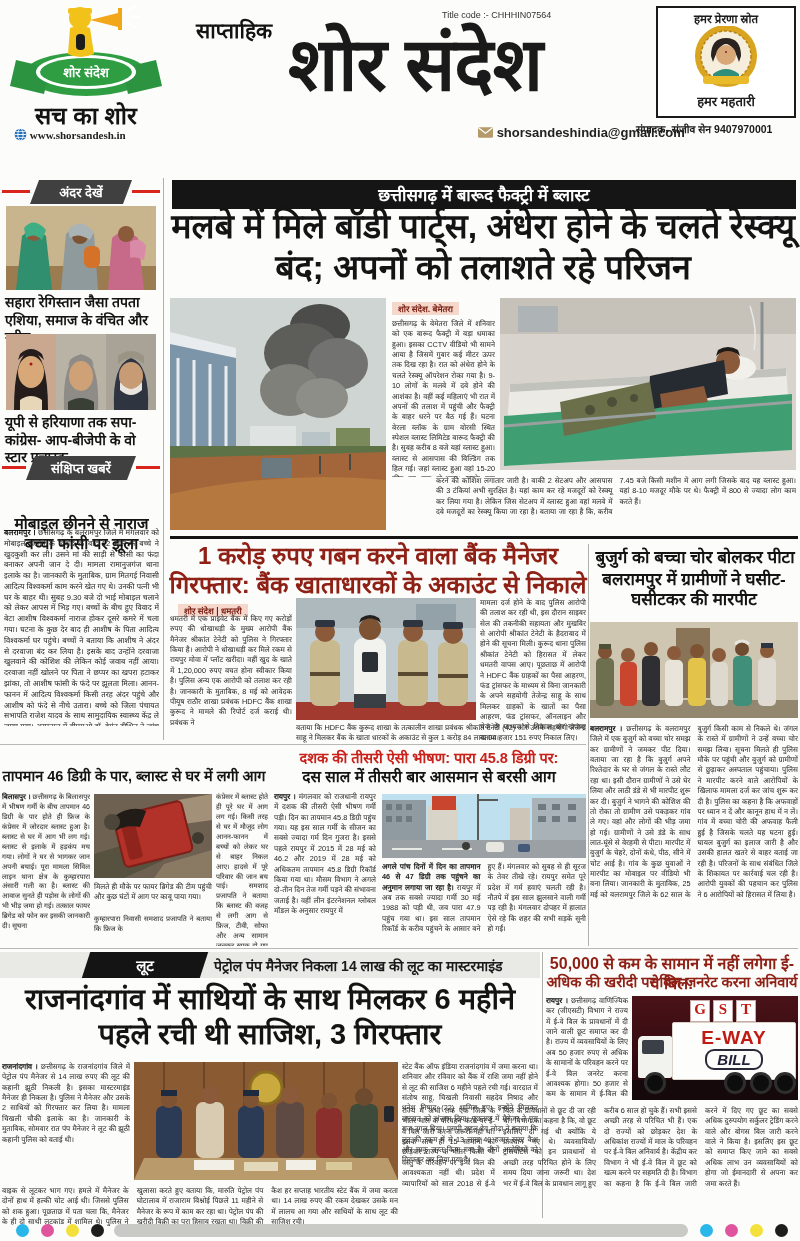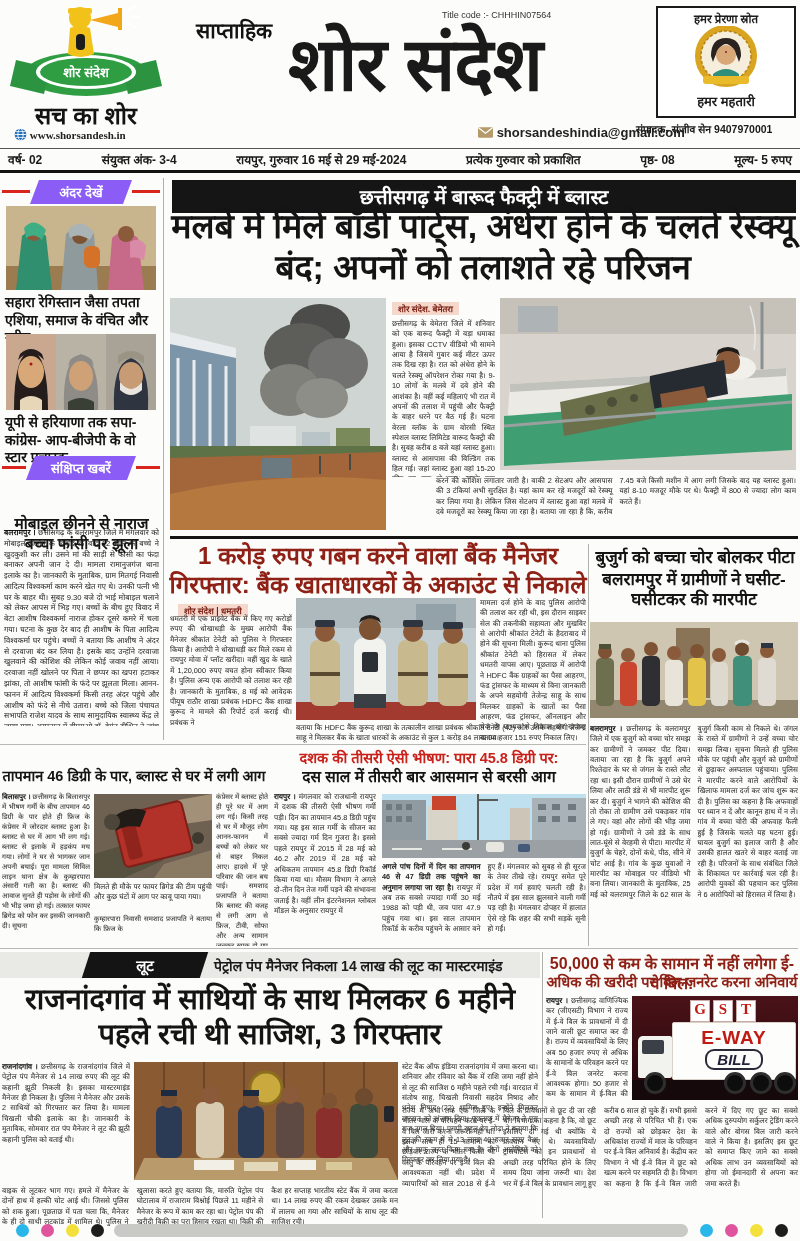--- a/index.html
+++ b/index.html
@@ -4,26 +4,26 @@
 <style>
   html,body{margin:0;padding:0;background:#888;}
   .page{position:relative;width:800px;height:1241px;background:#fcfcfa;margin:0 auto;
         font-family:"Liberation Sans","DejaVu Sans",sans-serif;overflow:hidden;color:#1b1b1b;}
   .abs{position:absolute;}
   .bt{font-size:7.3px;line-height:1.42;text-align:justify;color:#232323;overflow:hidden;}
   .bt b{color:#111;}
   .cols2{column-count:2;column-gap:7px;}
   .cols3{column-count:3;column-gap:8px;}
   .cols4{column-count:4;column-gap:8px;}
-  .kicker{background:#151515;color:#fff;font-weight:700;text-align:center;font-size:20px;padding:3px 0;}
+  .kicker{background:#151515;color:#fff;font-weight:700;text-align:center;font-size:17px;padding:3px 0;}
   .hl{font-weight:800;text-align:center;line-height:1.22;color:#141414;}
   .maroon{color:#8e2015;}
   .red{color:#c9201a;}
   .byline{background:#f6d7cb;color:#7a2014;font-weight:700;font-size:8.5px;padding:1px 6px;display:inline-block;}
-  .tab{background:#8b5cf6;color:#fff;font-weight:700;font-size:13px;text-align:center;padding:3px 0;
+  .tab{background:#404040;color:#fff;font-weight:700;font-size:13px;text-align:center;padding:3px 0;
        clip-path:polygon(9px 0,100% 0,calc(100% - 9px) 100%,0 100%);}
   .redline{background:#d9251b;height:2.5px;}
   .cap{font-weight:700;font-size:14px;line-height:1.25;color:#141414;}
   .pcap{font-size:7.3px;line-height:1.4;text-align:justify;color:#232323;font-weight:700;}
   .hline{background:#141414;}
   .gline{background:#b9b9b4;}
   .vline{background:#b0b0aa;}
   .dot{width:13px;height:13px;border-radius:50%;position:absolute;top:0;}
   .photo{overflow:hidden;background:#ddd;}
   .photo svg{display:block;width:100%;height:100%;}
@@ -85,28 +85,20 @@
       <path d="M16 30 Q16 12 31 12 Q46 12 46 30 L44 36 Q38 18 31 18 Q24 18 18 36 Z" fill="#2b2320"></path>
       <circle cx="31" cy="29" r="10" fill="#d9a879"></circle>
       <circle cx="31" cy="26" r="1" fill="#8a1f1f"></circle>
       <path d="M18 48 Q31 38 44 48 L44 54 L18 54 Z" fill="#2f8f7a"></path>
       <rect x="8" y="50" width="46" height="8" rx="3" fill="#e9bb2a"></rect>
     </svg>
     <div style="font-size:13px;font-weight:800;">हमर महतारी</div>
   </div>
   <div class="abs" style="left:636px;top:122px;width:164px;font-size:10.5px;font-weight:700;color:#1a1a1a;">संपादक- संजीव सेन 9407970001</div>
 
-  <div class="abs dateline" style="left:0;top:148px;width:800px;height:25px;">
-    <span>वर्ष- 02</span>
-    <span>संयुक्त अंक- 3-4</span>
-    <span>रायपुर, गुरुवार 16 मई से 29 मई-2024</span>
-    <span>प्रत्येक गुरुवार को प्रकाशित</span>
-    <span>पृष्ठ- 08</span>
-    <span>मूल्य- 5 रुपए</span>
-  </div>
 
   <div class="abs vline" style="left:163px;top:178px;width:1px;height:562px;"></div>
 
   <div class="abs redline" style="left:2px;top:190px;width:28px;"></div>
   <div class="abs redline" style="left:132px;top:190px;width:28px;"></div>
   <div class="abs tab" style="left:30px;top:180px;width:102px;">अंदर देखें</div>
 
   <div class="abs photo" style="left:6px;top:206px;width:150px;height:84px;">
     <svg viewBox="0 0 150 84" preserveAspectRatio="none">
       <rect width="150" height="84" fill="#c8b48d"></rect>

